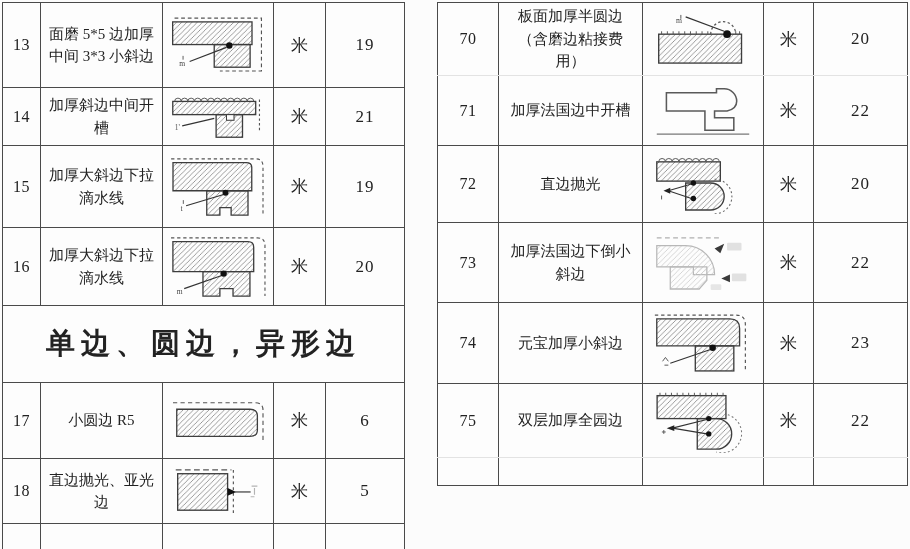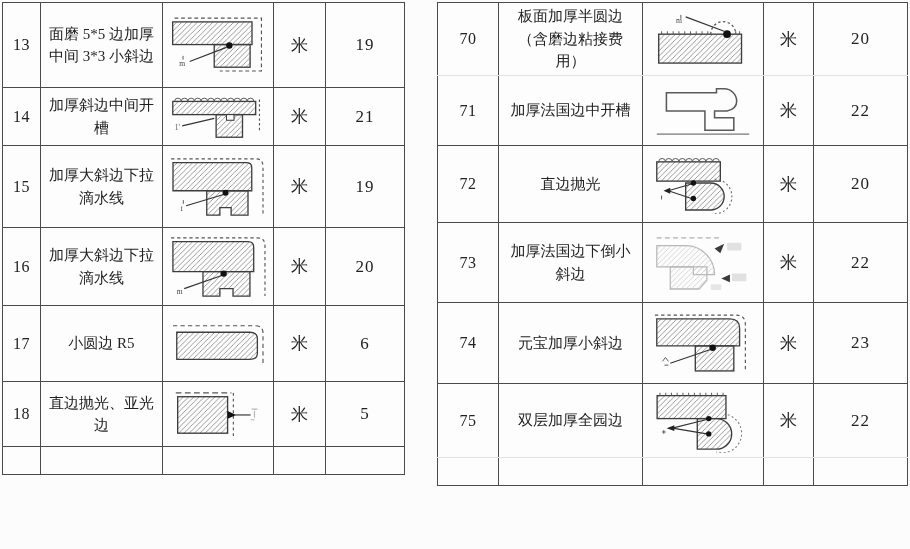--- a/index.html
+++ b/index.html
@@ -117,20 +117,23 @@
         <path d="M6,6 H86 Q92,6 92,12 V38 H6 Z" fill="url(#hatch)" stroke="#3d3d3d" stroke-width="1.4"></path>
         <path d="M38,38 H88 V64 H70 V56 H56 V64 H38 Z" fill="url(#hatch)" stroke="#3d3d3d" stroke-width="1.4"></path>
         <line x1="58" y1="42" x2="18" y2="56" stroke="#333" stroke-width="1.2"></line>
         <circle cx="60" cy="40" r="3.4" fill="#111"></circle>
         <text x="10" y="62" font-size="8" fill="#444">m</text>
       </svg>
     </td>
     <td class="unit">米</td>
     <td class="price">20</td>
   </tr>
+  <tr style="height:77px">
+    <td colspan="5" class="section">单边、圆边，异形边</td>
+  </tr>
   <tr style="height:76px">
     <td class="num">17</td>
     <td class="desc">小圆边 R5</td>
     <td class="diag-cell">
       <svg viewBox="0 0 104 48" width="98" height="45">
         <path d="M4,5 H92 Q100,5 100,13 V46" fill="none" stroke="#555" stroke-width="1.2" stroke-dasharray="4.5,3.5"></path>
         <path d="M8,12 H86 Q94,12 94,19 V34 Q94,41 86,41 H8 Z" fill="url(#hatch)" stroke="#3d3d3d" stroke-width="1.4"></path>
       </svg>
     </td>
     <td class="unit">米</td>

